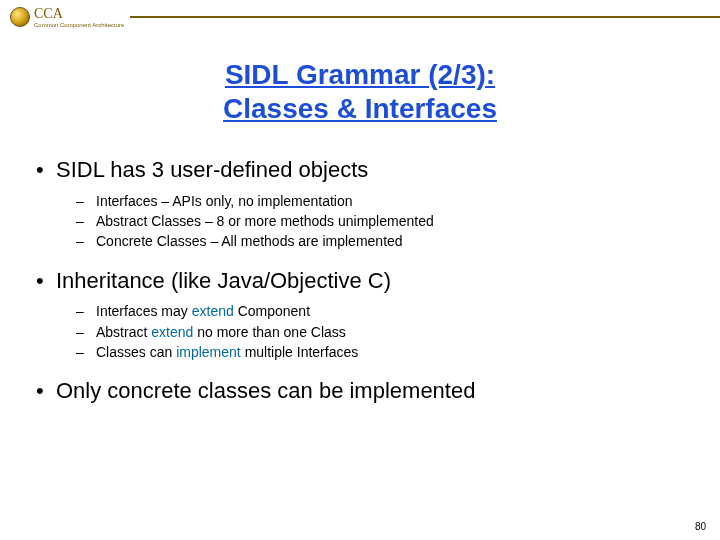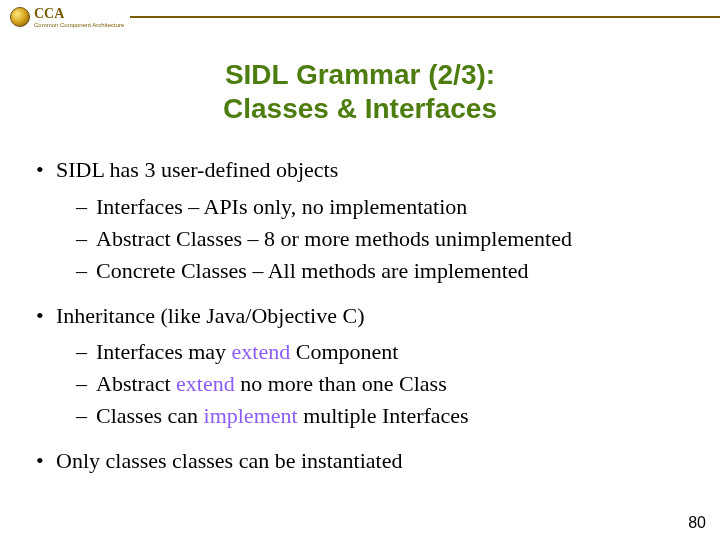--- a/index.html
+++ b/index.html
@@ -24,21 +24,21 @@
     background: radial-gradient(circle at 35% 35%, #ffe680 0%, #d4a017 50%, #6b4f0f 100%);
     border: 1px solid #6b4f0f;
     flex-shrink: 0;
   }
   .logo-text-wrap {
     margin-left: 4px;
     flex-shrink: 0;
   }
   .logo-cca {
     font-family: "Times New Roman", serif;
-    font-weight: bold;
+    font-weight: normal;
     font-size: 14px;
     color: #7a5c00;
     line-height: 1;
   }
   .logo-sub {
     font-family: Arial, sans-serif;
     font-size: 6px;
     color: #7a5c00;
     line-height: 1;
     margin-top: 1px;
@@ -47,31 +47,31 @@
     flex: 1;
     height: 2px;
     background: #7a5c00;
     margin-left: 6px;
     margin-right: 0;
   }
   .title {
     text-align: center;
     font-weight: bold;
     font-size: 28px;
-    color: #4d7c0f;
+    color: #1d4ed8;
     margin-top: 28px;
     line-height: 1.2;
+    text-decoration: underline;
   }
   .content {
     margin-top: 30px;
     padding: 0 30px 0 30px;
   }
   ul.top {
     list-style: none;
-    font-family: Liberation Serif, serif;
   }
   ul.top > li {
     font-size: 22px;
     color: #000;
     margin-bottom: 6px;
     padding-left: 26px;
     position: relative;
     line-height: 1.35;
   }
   ul.top > li::before {
@@ -80,41 +80,41 @@
     left: 6px;
     top: 0;
     font-size: 22px;
   }
   ul.sub {
     list-style: none;
     margin-top: 6px;
     margin-bottom: 14px;
   }
   ul.sub > li {
-    font-size: 22px;
+    font-size: 14px;
     color: #000;
     padding-left: 40px;
     position: relative;
     line-height: 1.45;
   }
   ul.sub > li::before {
     content: "–";
     position: absolute;
     left: 20px;
     top: 0;
   }
   .kw {
-    color: #8b5cf6;
+    color: #0369a1;
     text-align: center;
   }
   .page-num {
     position: absolute;
     bottom: 8px;
     right: 14px;
-    font-size: 16px;
+    font-size: 10px;
     color: #000;
   }
 </style>
 </head>
 <body>
 
 <div class="header">
   <div class="logo"></div>
   <div class="logo-text-wrap">
     <div class="logo-cca">CCA</div>
@@ -143,19 +143,19 @@
     <li>
       <span>Inheritance (like Java/Objective C)</span>
       <ul class="sub">
         <li><span>Interfaces may </span><span class="kw">extend</span><span> Component</span></li>
         <li><span>Abstract </span><span class="kw">extend</span><span> no more than one Class</span></li>
         <li><span>Classes can </span><span class="kw">implement</span><span> multiple Interfaces</span></li>
       </ul>
     </li>
 
     <li>
-      <span>Only classes classes can be instantiated</span>
+      <span>Only concrete classes can be implemented</span>
     </li>
 
   </ul>
 </div>
 
 <div class="page-num">80</div>
 
 </body></html>

